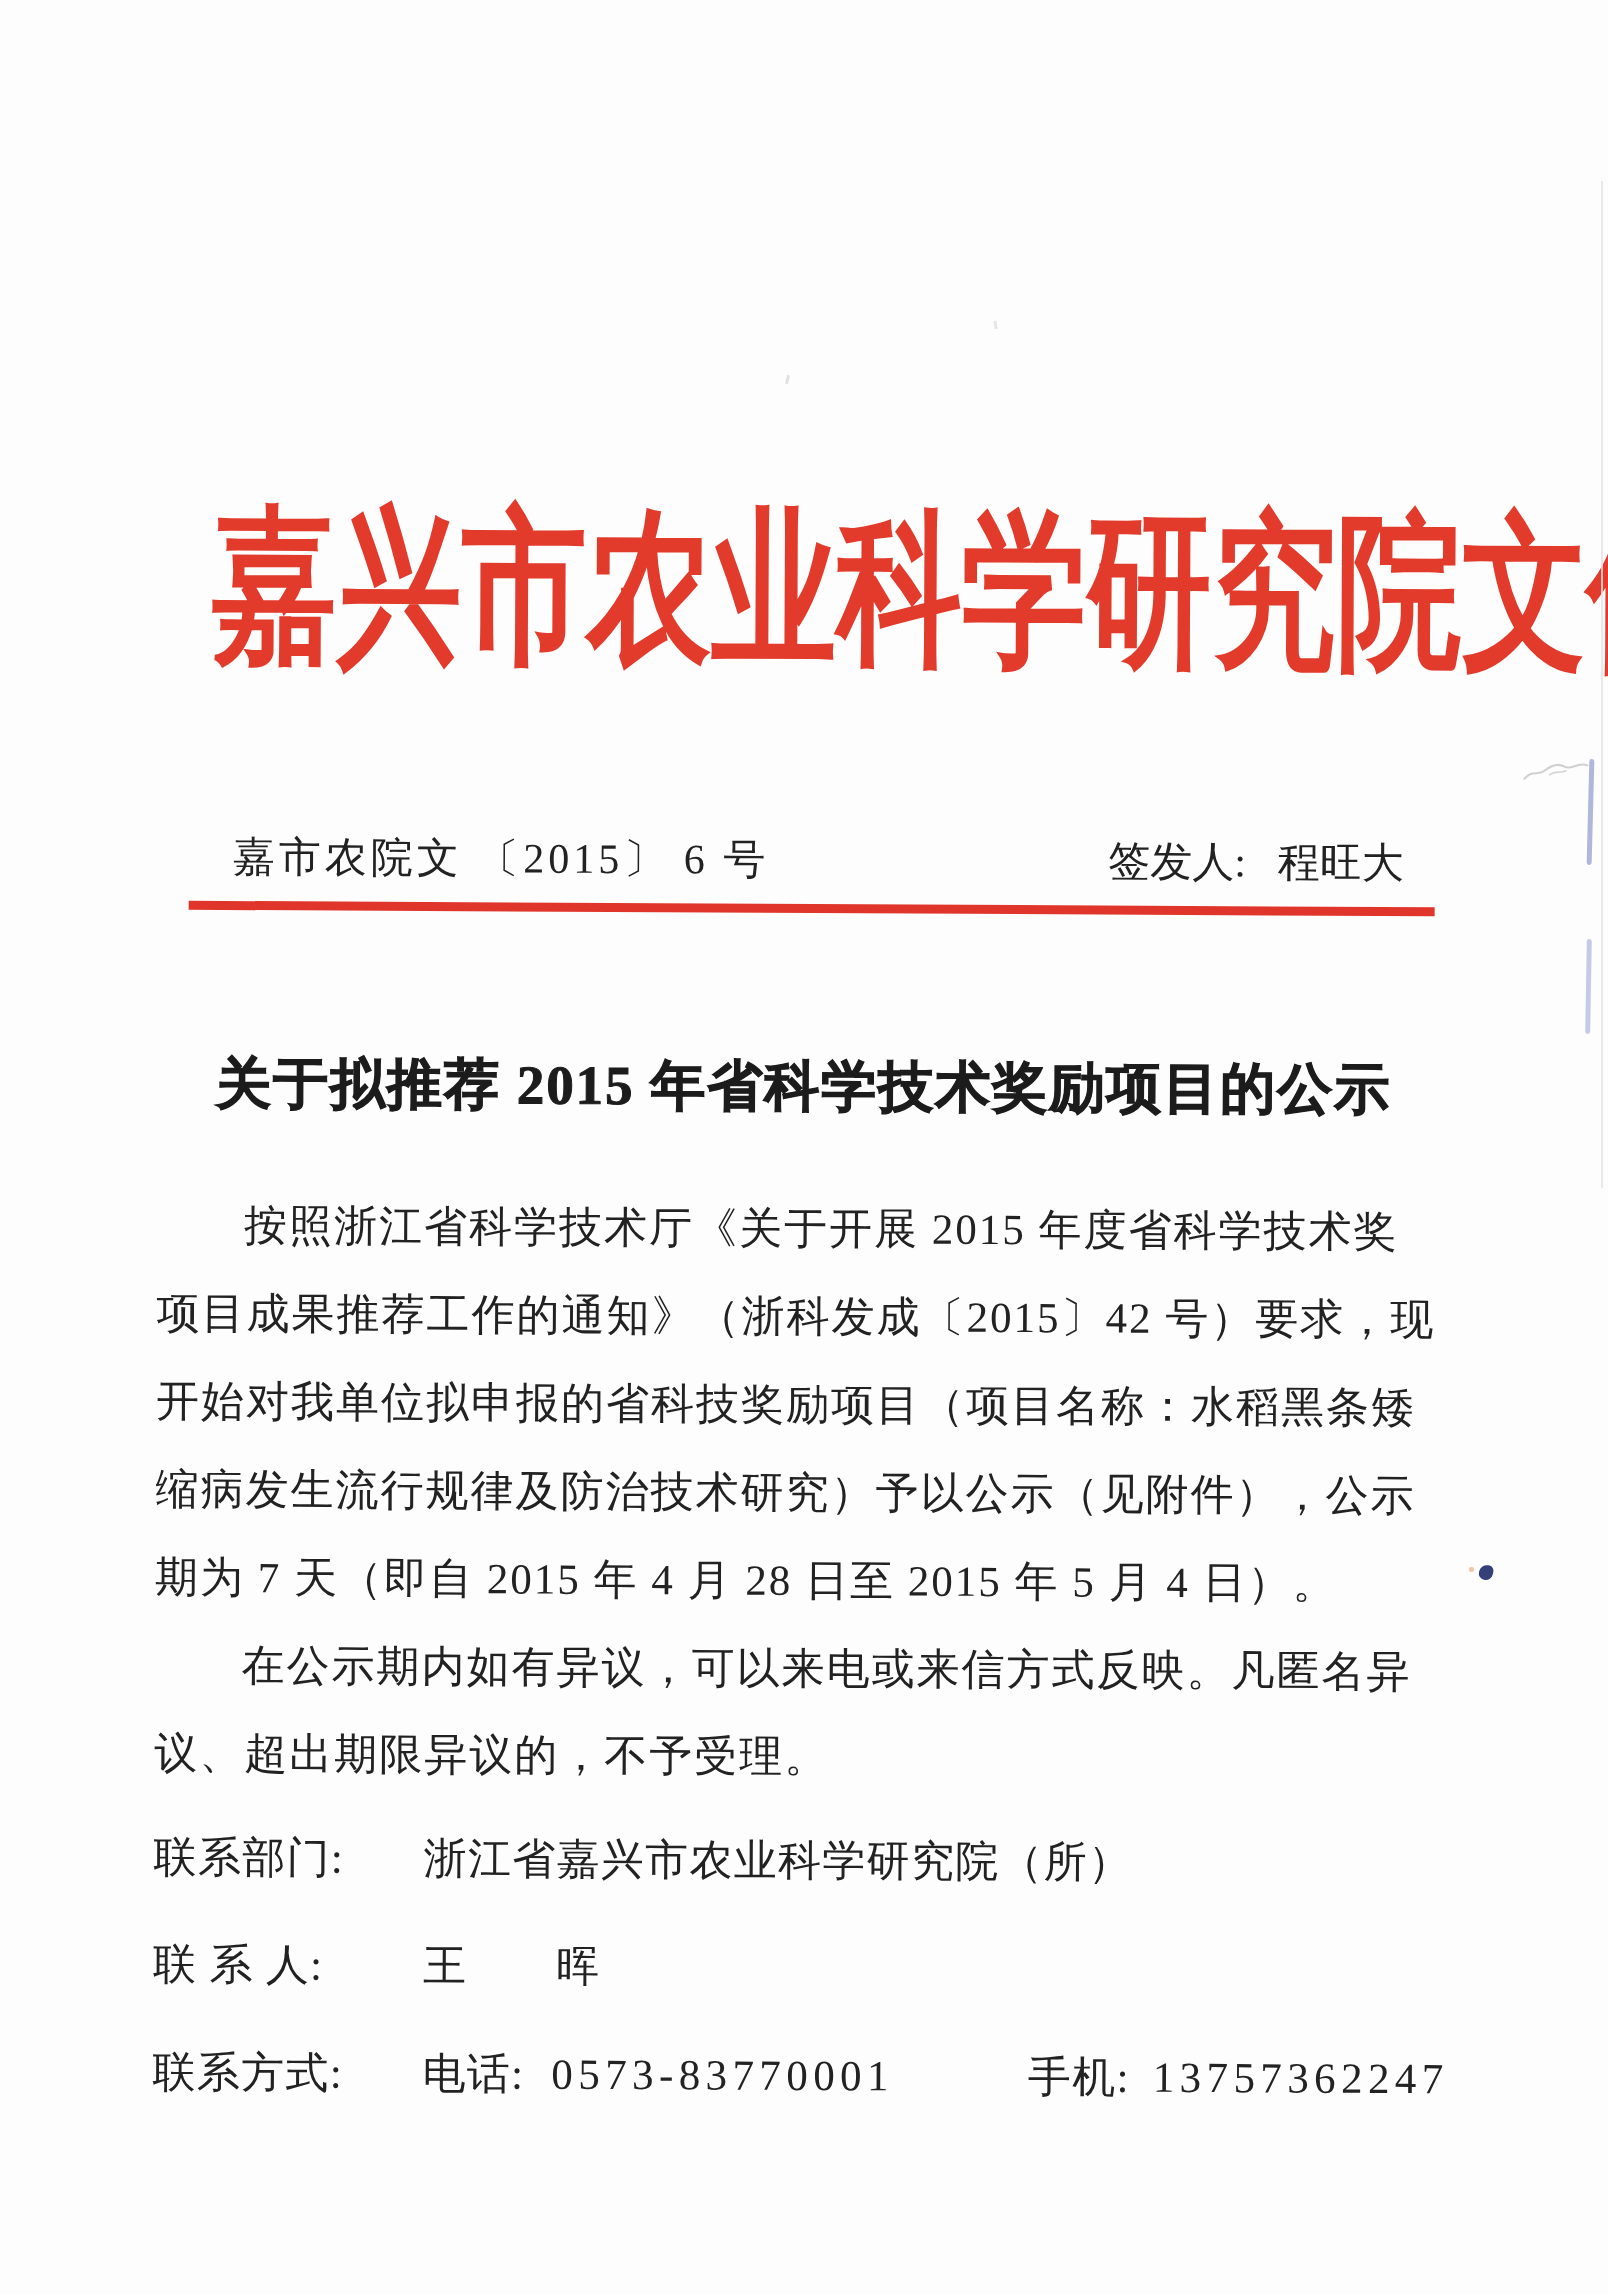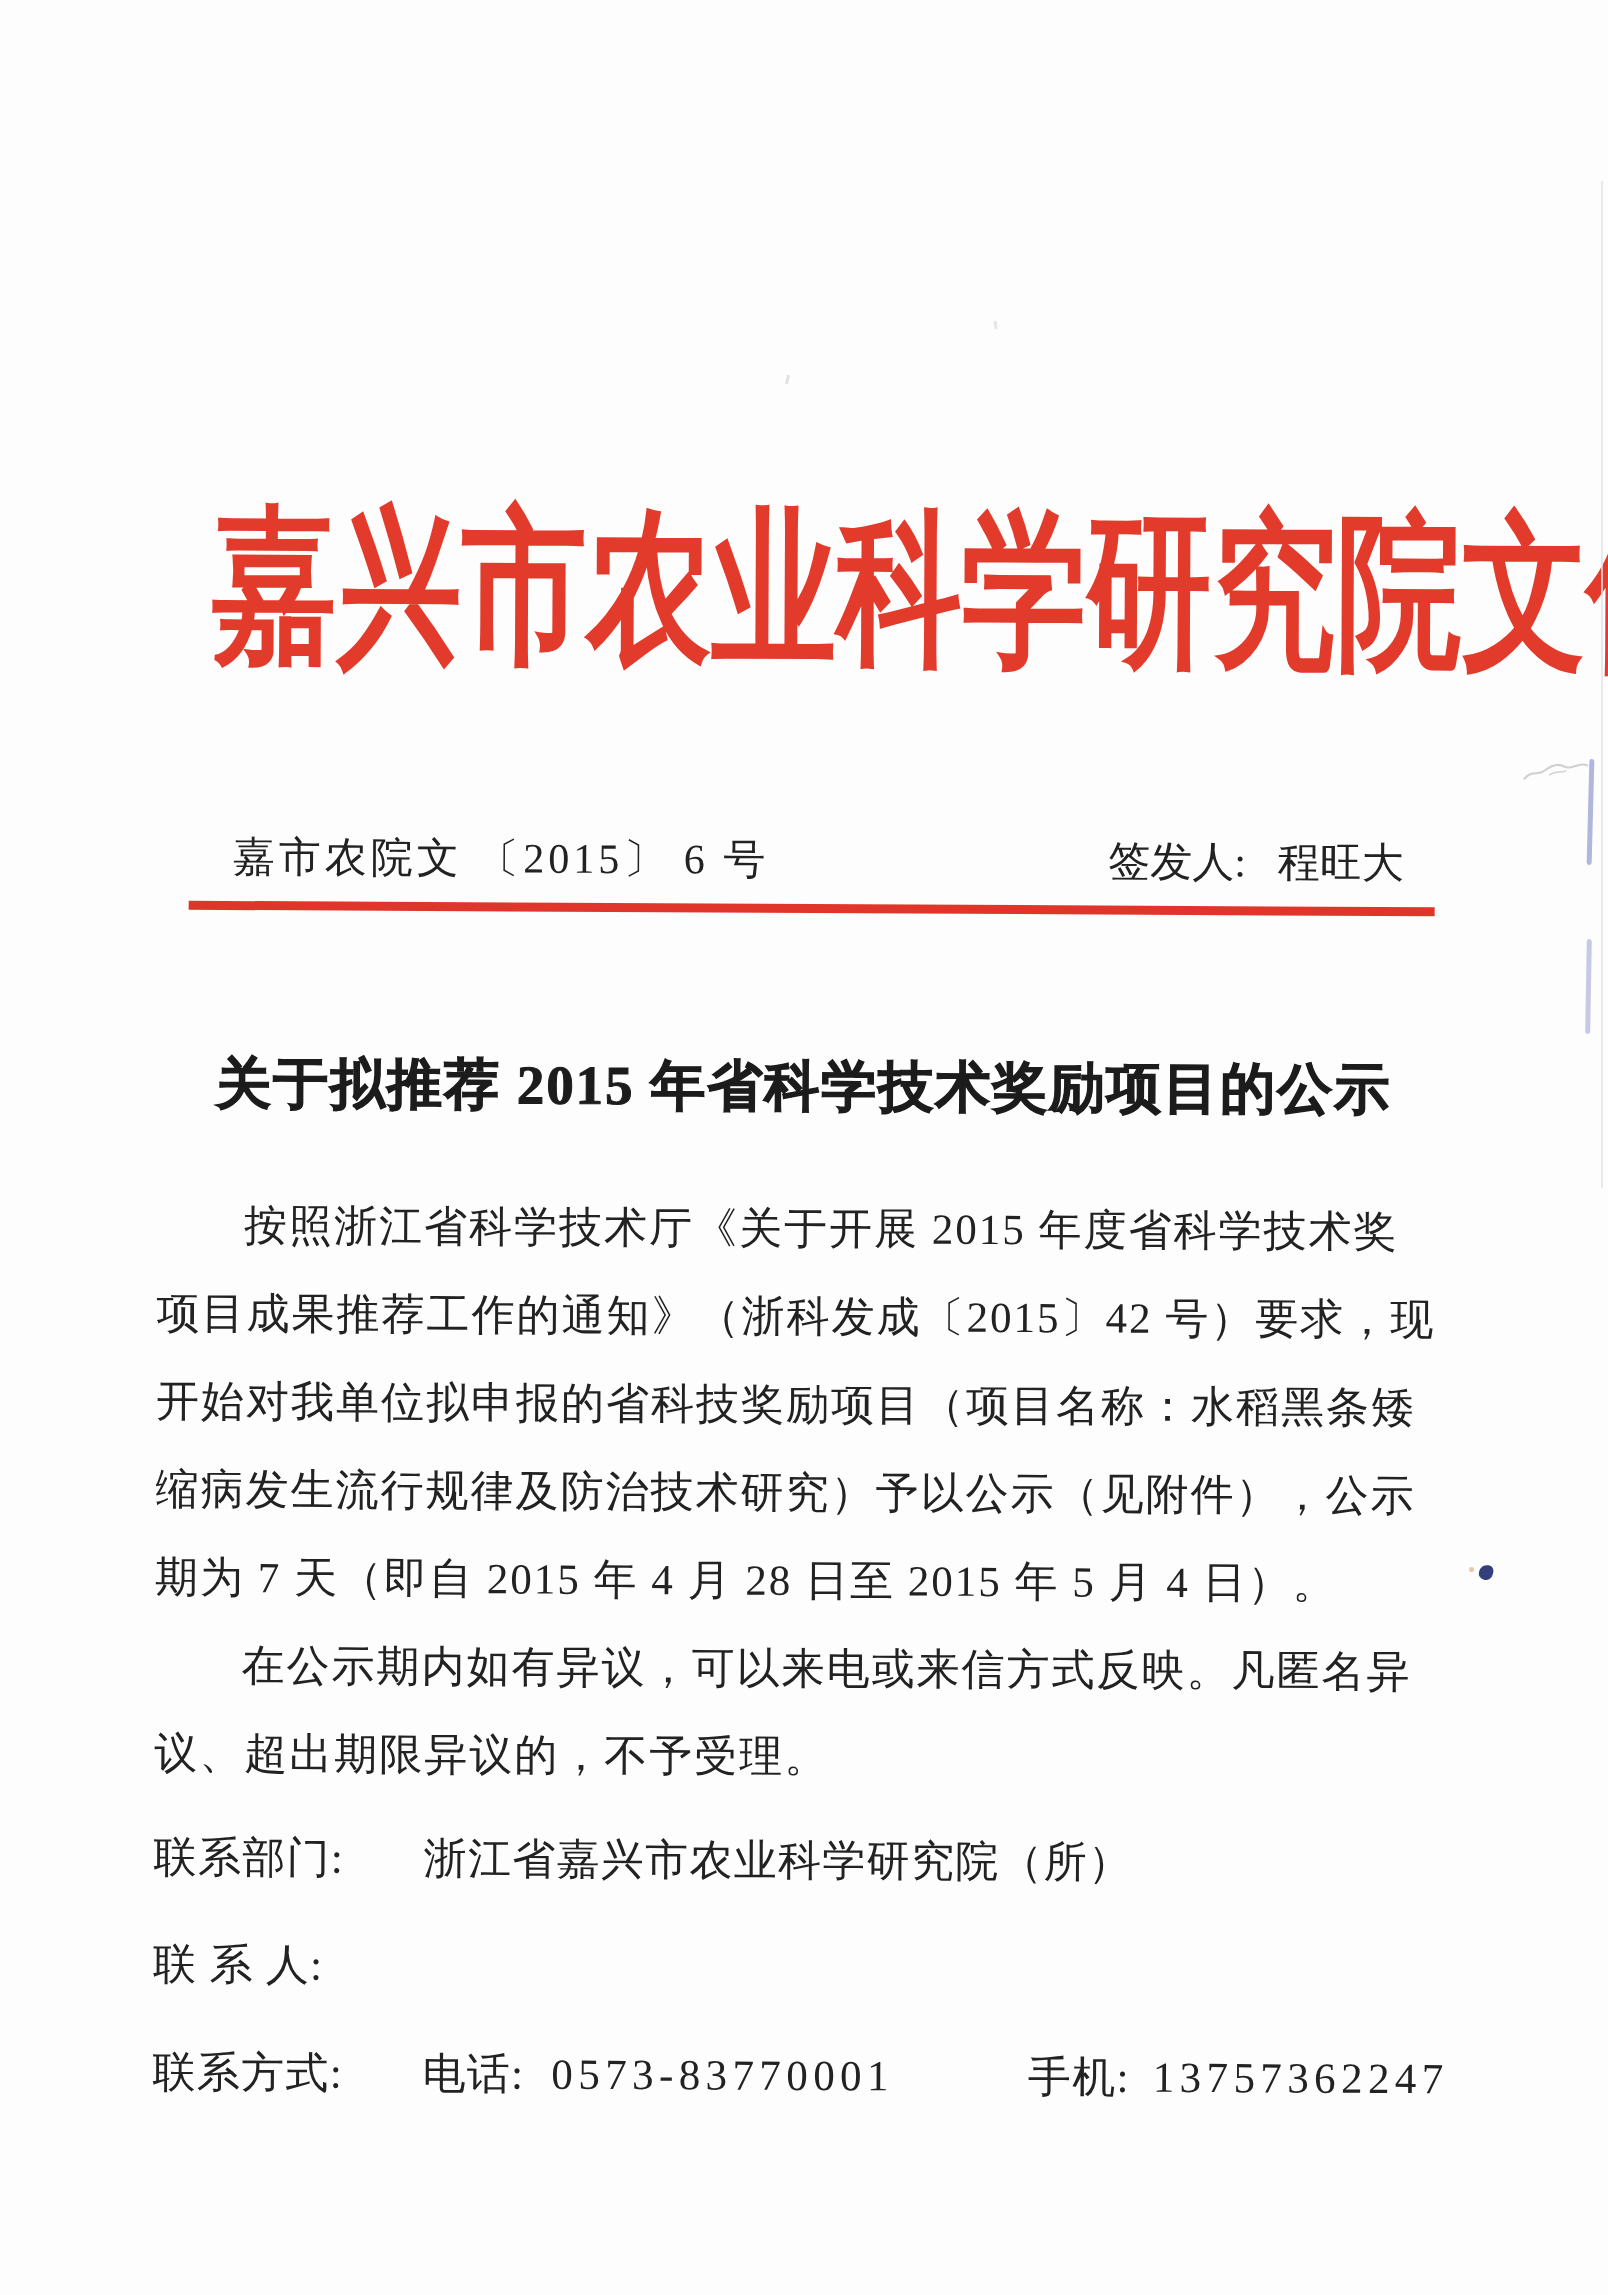--- a/index.html
+++ b/index.html
@@ -136,20 +136,21 @@
       <div class="body-line">议、超出期限异议的，不予受理。</div>
     </div>
 
     <div class="contact-row row-dept">
       <span class="contact-label">联系部门:</span>
       <span class="contact-value">浙江省嘉兴市农业科学研究院（所）</span>
     </div>
 
     <div class="contact-row row-person">
       <span class="contact-label">联 系 人:</span>
+      <span class="contact-value">王　　晖</span>
     </div>
 
     <div class="contact-row row-method">
       <span class="contact-label">联系方式:</span>
       <span class="phone-group">
         <span>电话:</span>
         <span class="num">0573-83770001</span>
       </span>
       <span class="mobile-group">
         <span>手机:</span>

